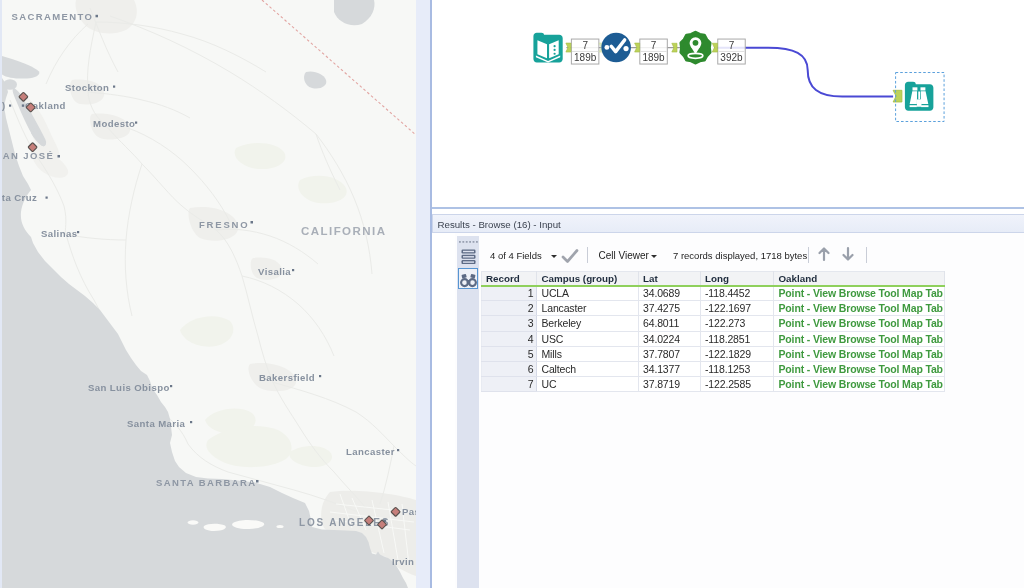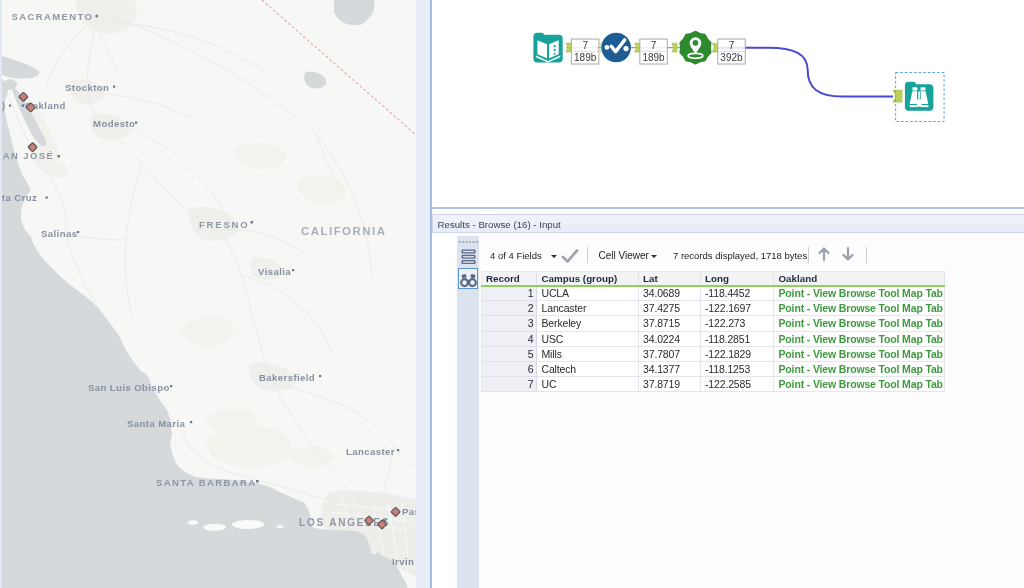--- a/index.html
+++ b/index.html
@@ -347,21 +347,21 @@
           <tr class="dr">
               <td class="rec">2</td>
               <td class="c">Lancaster</td>
               <td class="c">37.4275</td>
               <td class="c">-122.1697</td>
               <td class="c g">Point - View Browse Tool Map Tab</td>
             </tr>
           <tr class="dr">
               <td class="rec">3</td>
               <td class="c">Berkeley</td>
-              <td class="c">37.8715</td>
+              <td class="c">64.8011</td>
               <td class="c">-122.273</td>
               <td class="c g">Point - View Browse Tool Map Tab</td>
             </tr>
           <tr class="dr">
               <td class="rec">4</td>
               <td class="c">USC</td>
               <td class="c">34.0224</td>
               <td class="c">-118.2851</td>
               <td class="c g">Point - View Browse Tool Map Tab</td>
             </tr>

